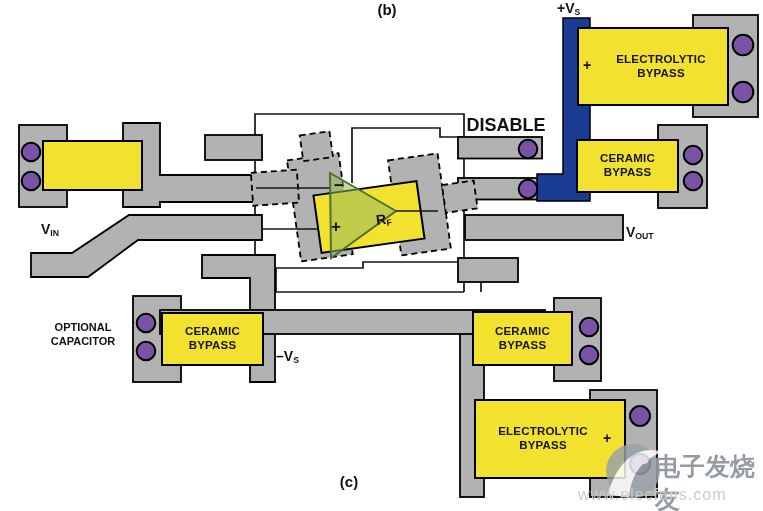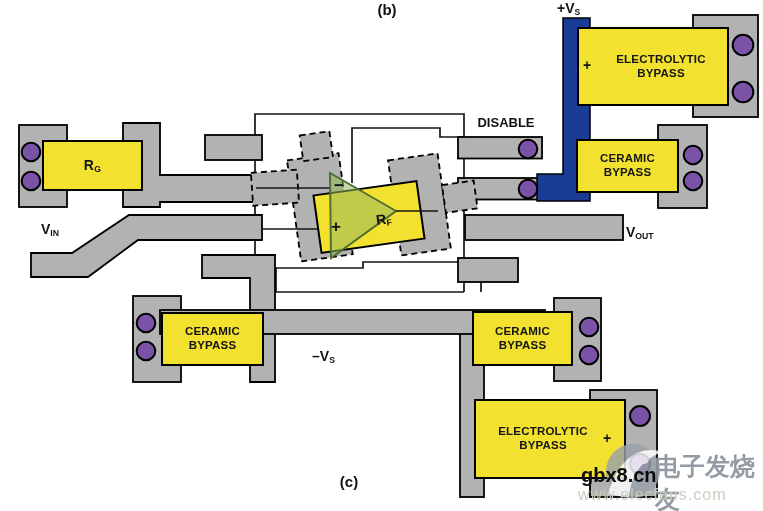--- a/index.html
+++ b/index.html
@@ -111,40 +111,41 @@
     <circle cx="644" cy="459" r="5" fill="#ffffff"></circle>
   </g>
 </svg>
 
 <div class="lbl panel" style="left:365px;top:1px;width:44px;text-align:center;">(b)</div>
 
 <div class="lbl" style="left:557px;top:0px;">
   <span>+V</span><span class="sub">S</span>
 </div>
 
-<div class="lbl" style="left:462px;top:115px;width:88px;text-align:center;font-size:13px;">DISABLE</div>
+<div class="lbl" style="left:462px;top:115px;width:88px;text-align:center;font-size:18px;">DISABLE</div>
 
 <div class="lbl" style="left:626px;top:224px;">
   <span>V</span><span class="sub">OUT</span>
 </div>
 
 <div class="lbl" style="left:41px;top:221px;">
   <span>V</span><span class="sub">IN</span>
 </div>
 
-<div class="lbl" style="left:276px;top:348px;padding-left:36px;">
+<div class="lbl" style="left:276px;top:348px;">
   <span>–V</span><span class="sub">S</span>
 </div>
 
+<div class="two-line" style="left:38px;top:321px;width:90px;">
+  <span style="display:block">OPTIONAL</span>
+  <span style="display:block">CAPACITOR</span>
+</div>
 
 <div class="lbl panel" style="left:327px;top:473px;width:44px;text-align:center;">(c)</div>
 
-<div class="comp-lbl" style="left:43px;top:141px;width:99px;height:49px;font-size:14px;">
-  <span><span>R</span><span class="sub">G</span></span>
-</div>
 <div class="res-lbl" style="left:376px;top:211px;transform:rotate(-8deg);">
   <span>R</span><span class="sub">F</span>
 </div>
 
 <div class="comp-lbl" style="left:594px;top:28px;width:134px;height:77px;">
   <span>ELECTROLYTIC</span>
   <span>BYPASS</span>
 </div>
 <div class="pol" style="left:583px;top:57px;">+</div>
 
@@ -165,17 +166,16 @@
 
 <div class="comp-lbl" style="left:475px;top:400px;width:136px;height:78px;">
   <span>ELECTROLYTIC</span>
   <span>BYPASS</span>
 </div>
 <div class="pol" style="left:603px;top:430px;">+</div>
 
 <div class="sign" style="left:334px;top:177px;">−</div>
 <div class="sign" style="left:331px;top:218px;">+</div>
 
-<div class="wm-site" style="left:581px;top:464px;">gbx8.cn</div>
 <div class="wm-brand" style="left:655px;top:450px;">电子发烧友</div>
 <div class="wm-url" style="left:578px;top:486px;">www.elecfans.com</div>
 
 </div>
 
 </body></html>

